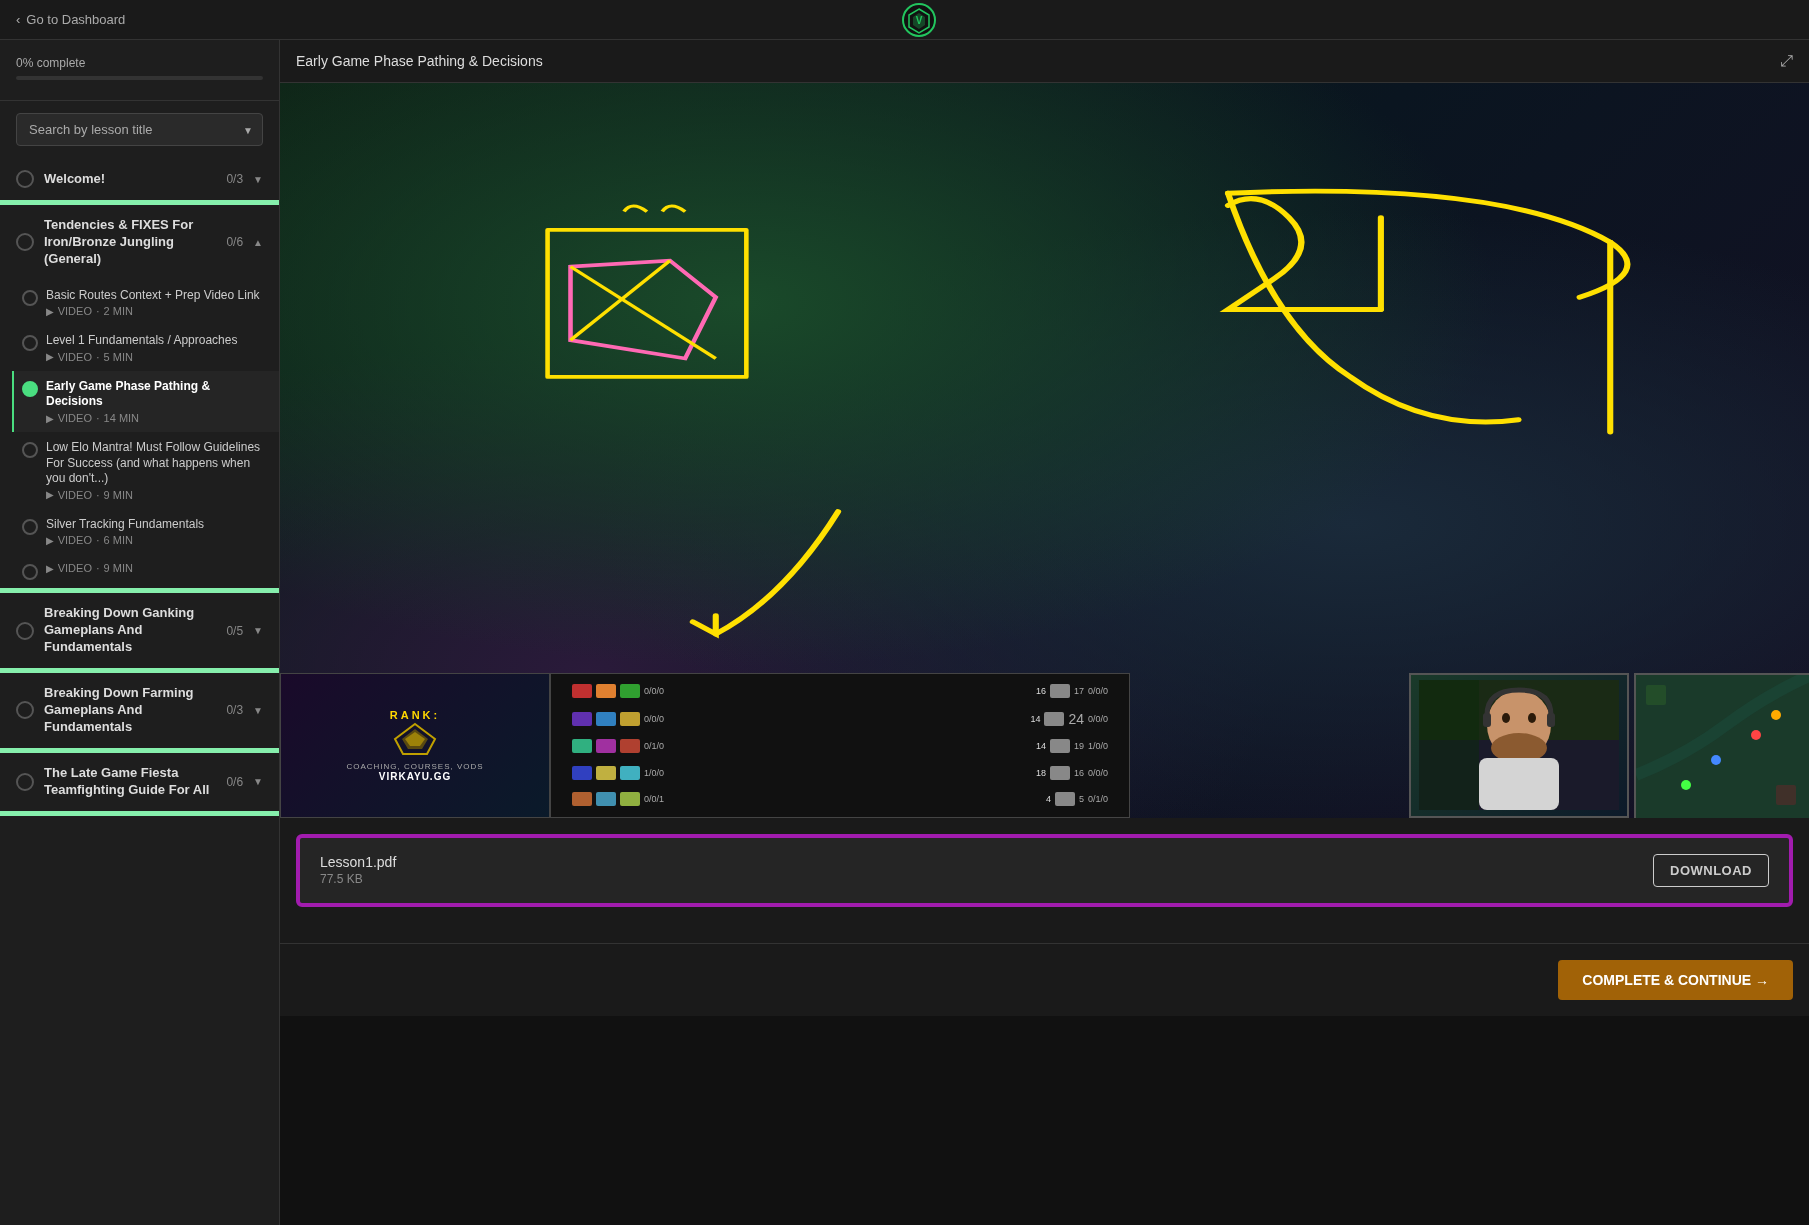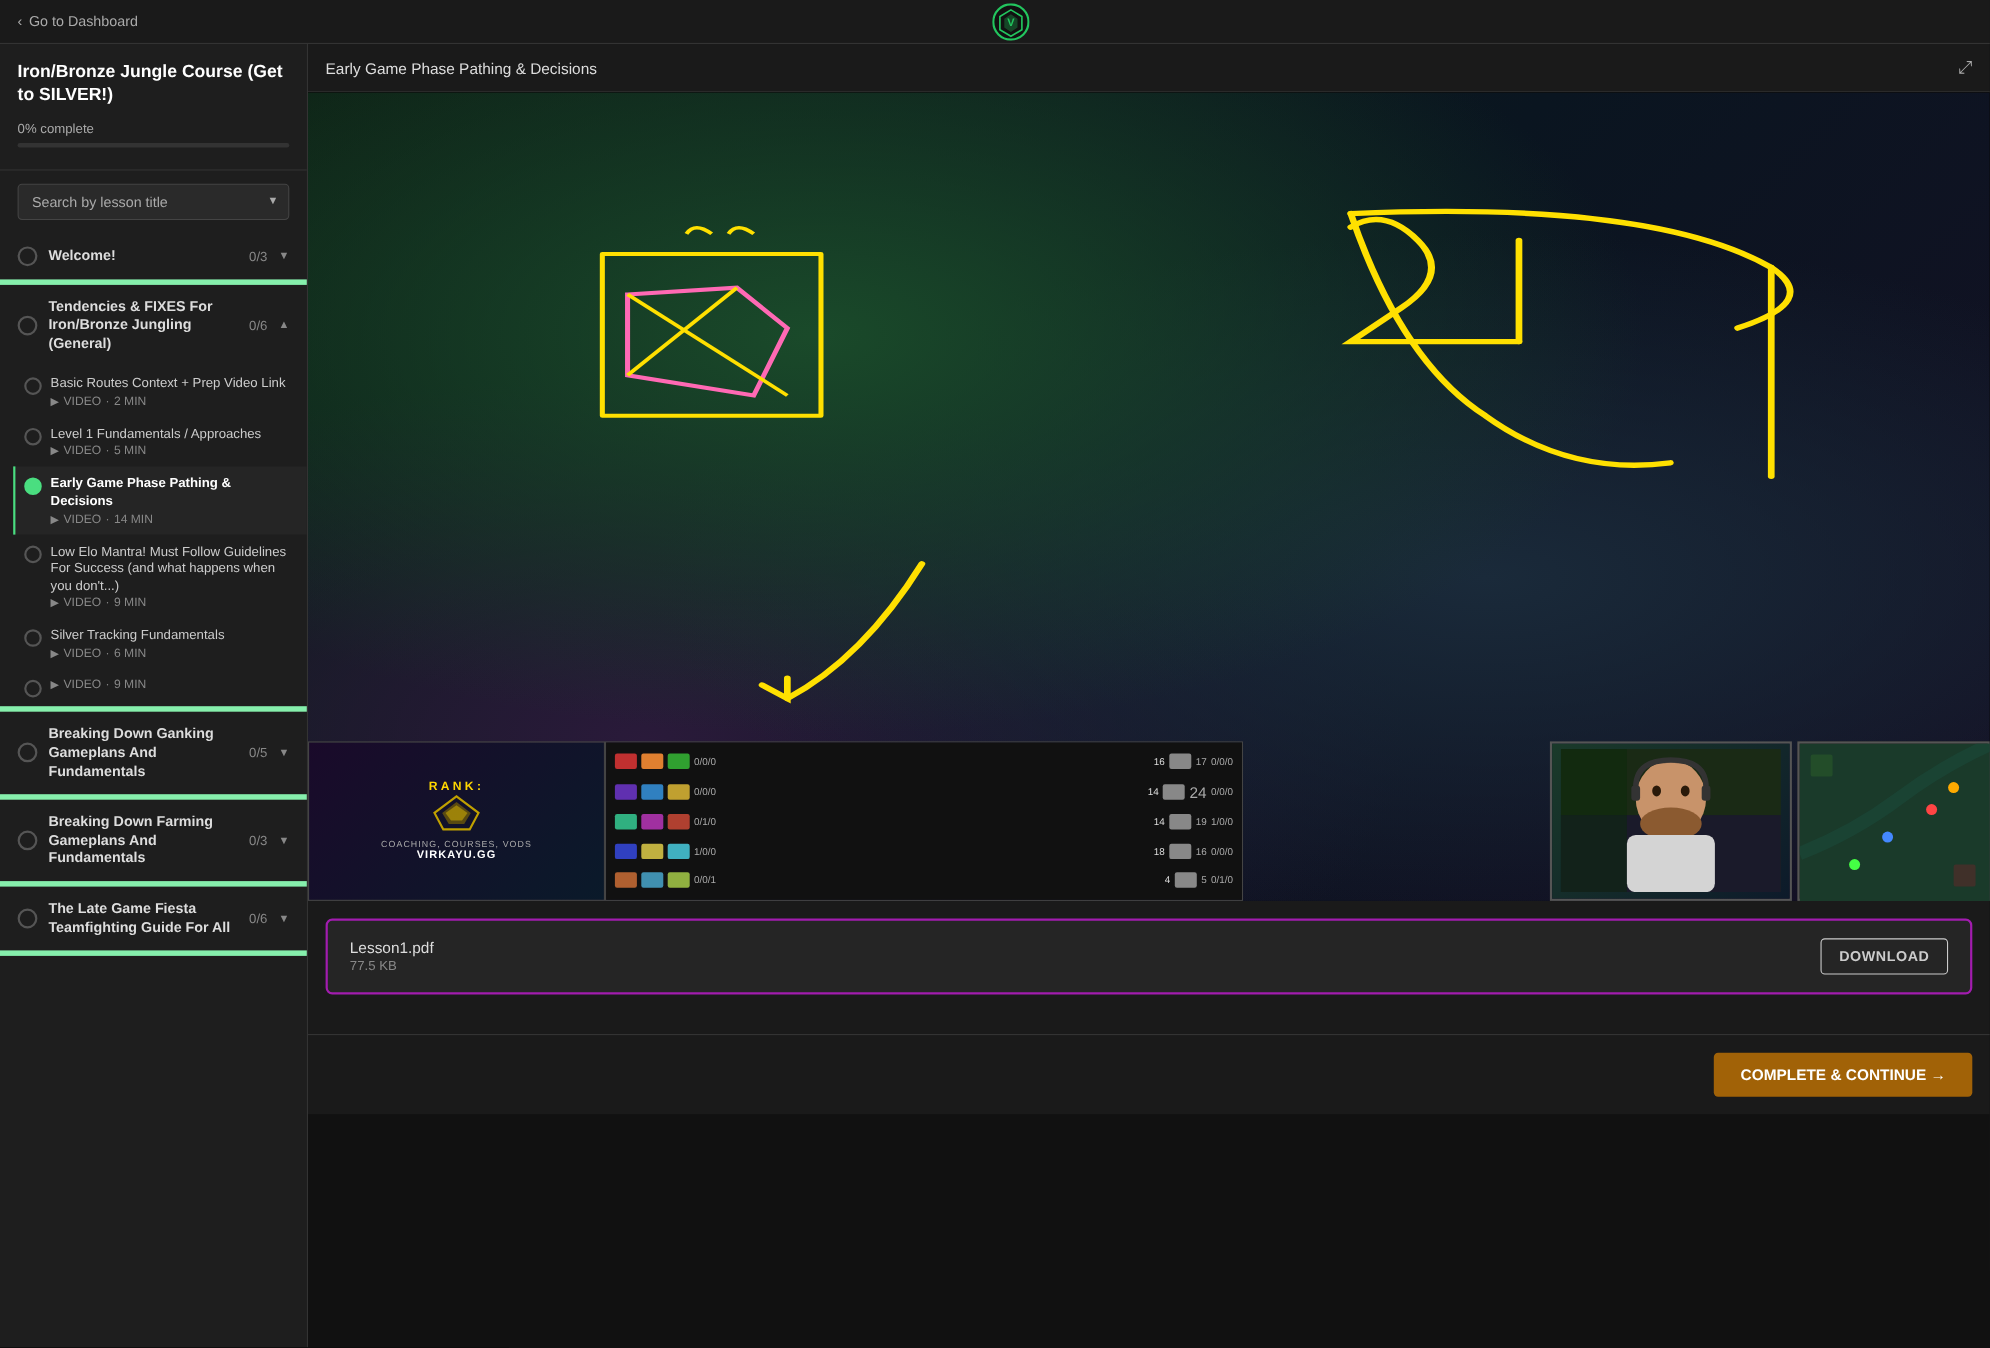--- a/index.html
+++ b/index.html
@@ -267,21 +267,21 @@
 
     
     .content-below {
       padding: 16px;
       overflow-y: auto;
       background: #1a1a1a;
     }
 
     .download-card {
       background: #252525;
-      border: 2px solid #a21caf;
+      border: 4px solid #a21caf;
       border-radius: 6px;
       padding: 16px 20px;
       display: flex;
       align-items: center;
       justify-content: space-between;
       margin-bottom: 20px;
     }
     .download-info {}
     .download-filename {
       font-size: 14px;
@@ -374,21 +374,20 @@
     <polygon points="17,10 23,14 23,22 17,26 11,22 11,14" fill="#22c55e" opacity="0.3"></polygon>
     <text x="17" y="21" text-anchor="middle" fill="#22c55e" font-size="10" font-weight="bold">V</text>
   </svg>
   <div style="width:80px"></div>
 </div>
 
 <div class="main-layout">
 
   <div class="sidebar">
     <div class="sidebar-header">
-      <div class="sidebar-title">Iron/Bronze Jungle Course (Get to SILVER!)</div>
       <div class="progress-bar-container">
         <div class="progress-label">0% complete</div>
         <div class="progress-bar-bg">
           <div class="progress-bar-fill"></div>
         </div>
       </div>
     </div>
 
     <div class="search-box">
       <select class="search-select">
@@ -565,21 +564,21 @@
               <polygon points="25,3 45,18 37,33 13,33 5,18" fill="none" stroke="#C0A000" stroke-width="2"></polygon>
               <polygon points="25,8 38,18 32,28 18,28 12,18" fill="#8B7000" opacity="0.6"></polygon>
               <polygon points="25,11 35,18 30,25 20,25 15,18" fill="#FFD700" opacity="0.4"></polygon>
             </svg>
             <div style="color:#aaa; font-size:8px; letter-spacing:1px; margin-top:2px;">COACHING, COURSES, VODS</div>
             <div style="color:#fff; font-size:10px; font-weight:800; letter-spacing:1px;">VIRKAYU.GG</div>
           </div>
         </div>
 
         <div class="scoreboard-overlay" style="left:270px;">
-          <div style="background:#111; width:100%; height:100%; display:flex; flex-direction:column; justify-content:space-around; padding:4px 8px;">
+          <div style="background:#111; width:100%; height:100%; display:flex; flex-direction:column; justify-content:space-around; padding:4px 21px;">
 
             <div style="display:flex; gap:4px; align-items:center;">
               <div style="width:20px;height:14px;background:#c03030;border-radius:2px;"></div>
               <div style="width:20px;height:14px;background:#e08030;border-radius:2px;"></div>
               <div style="width:20px;height:14px;background:#30a030;border-radius:2px;"></div>
               <span style="color:#aaa;font-size:9px;">0/0/0</span>
               <span style="color:#ddd;font-size:9px; margin-left:auto;">16</span>
               <div style="width:20px;height:14px;background:#888;border-radius:2px;"></div>
               <span style="color:#aaa;font-size:9px;">17</span>
               <span style="color:#aaa;font-size:9px;">0/0/0</span>

